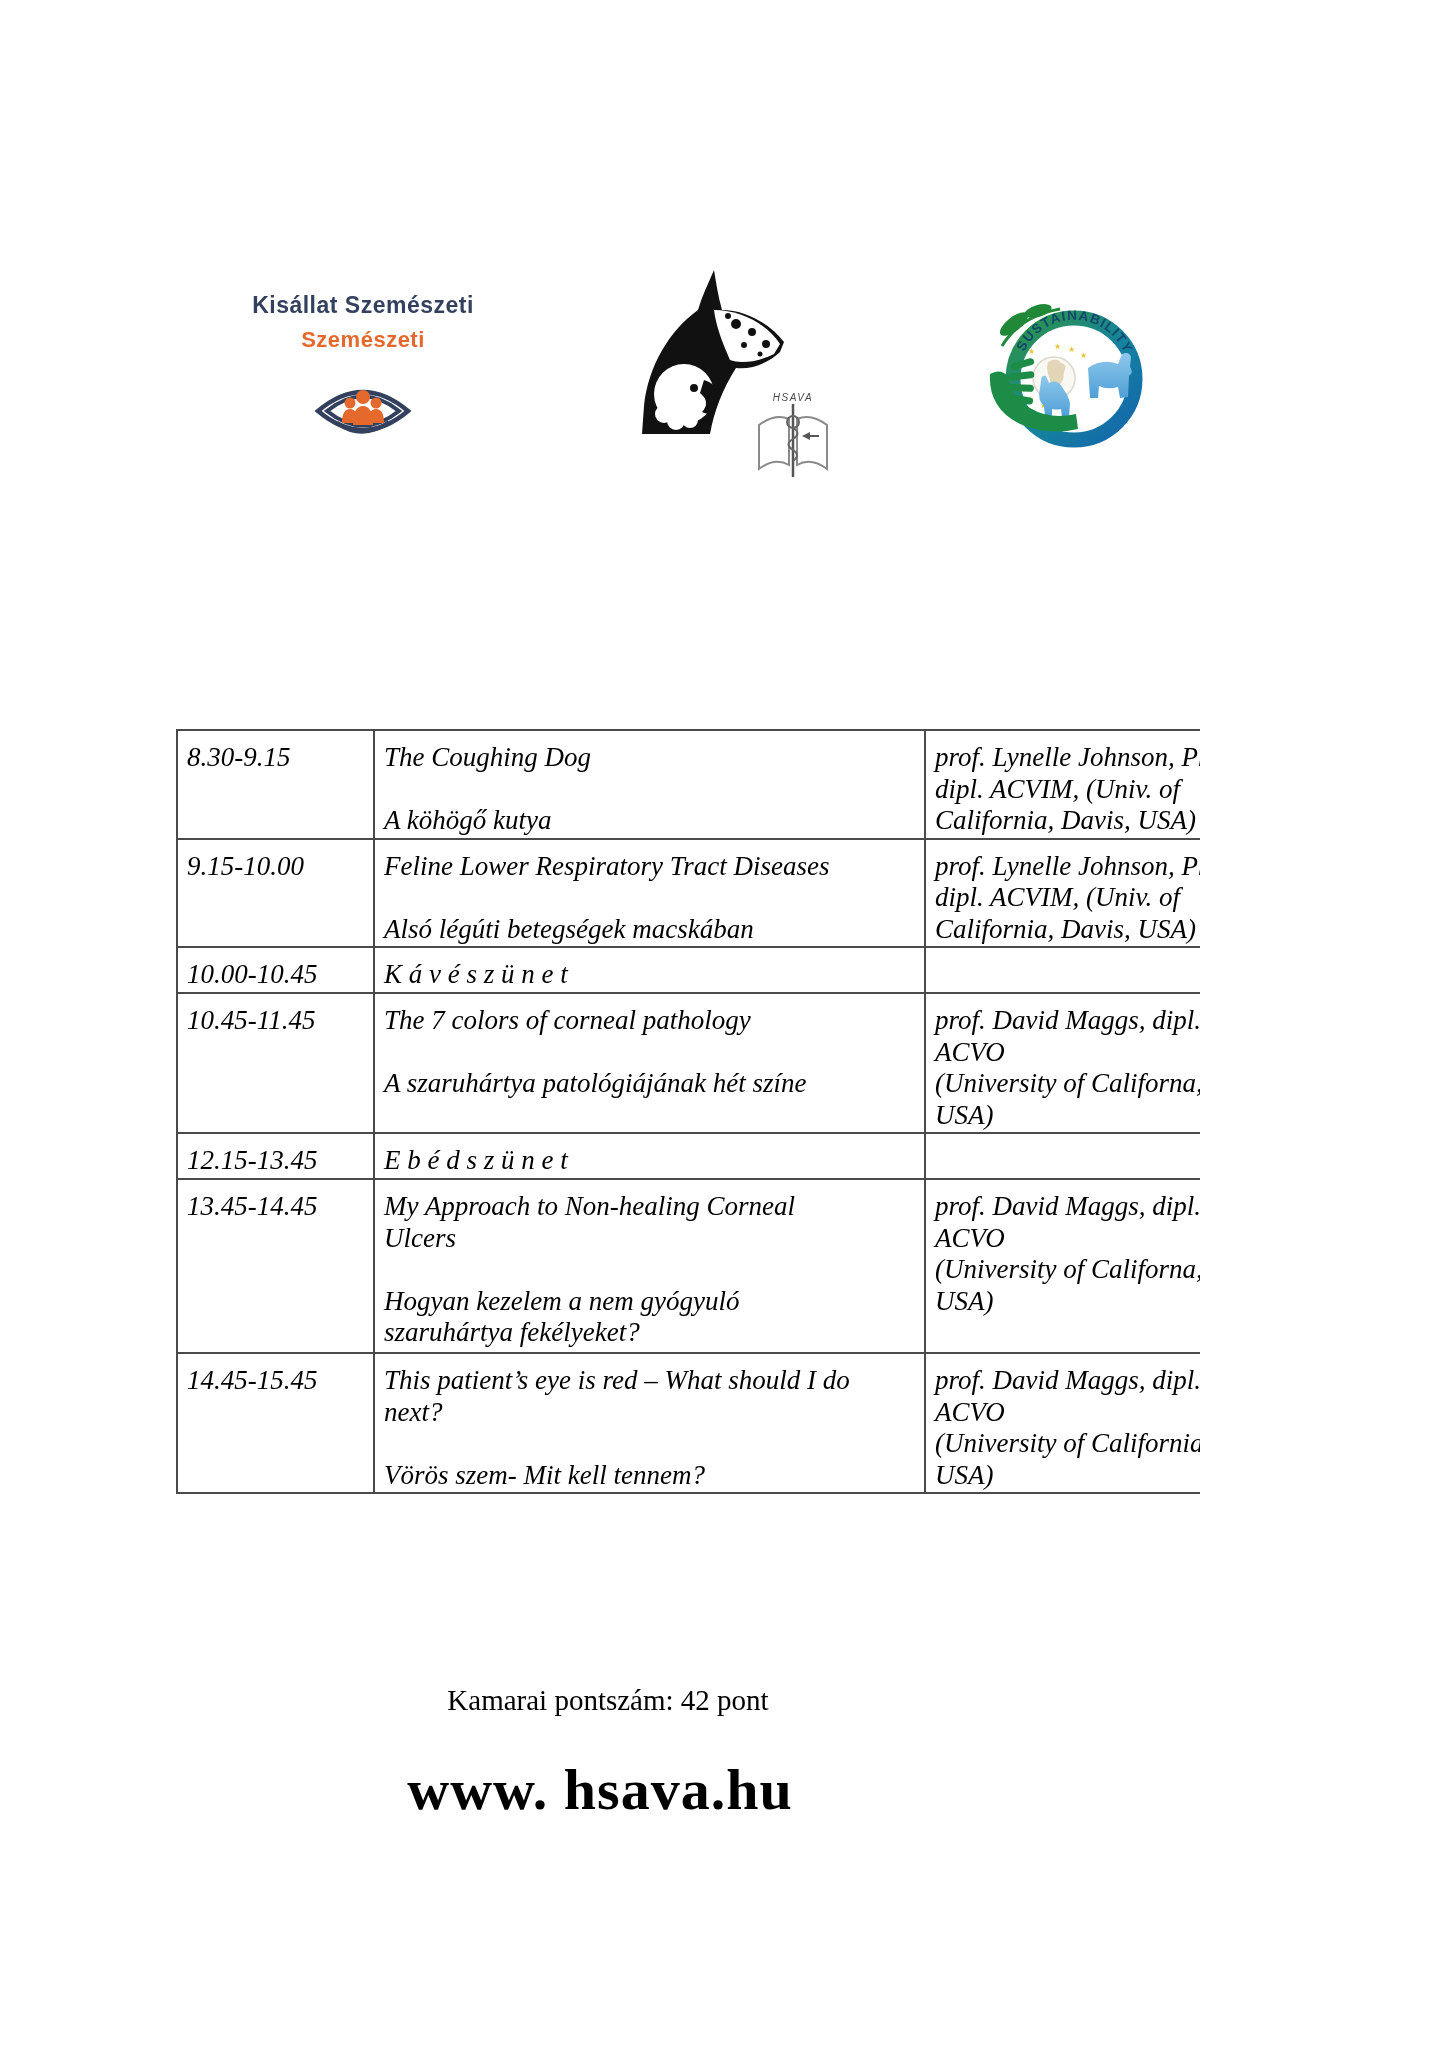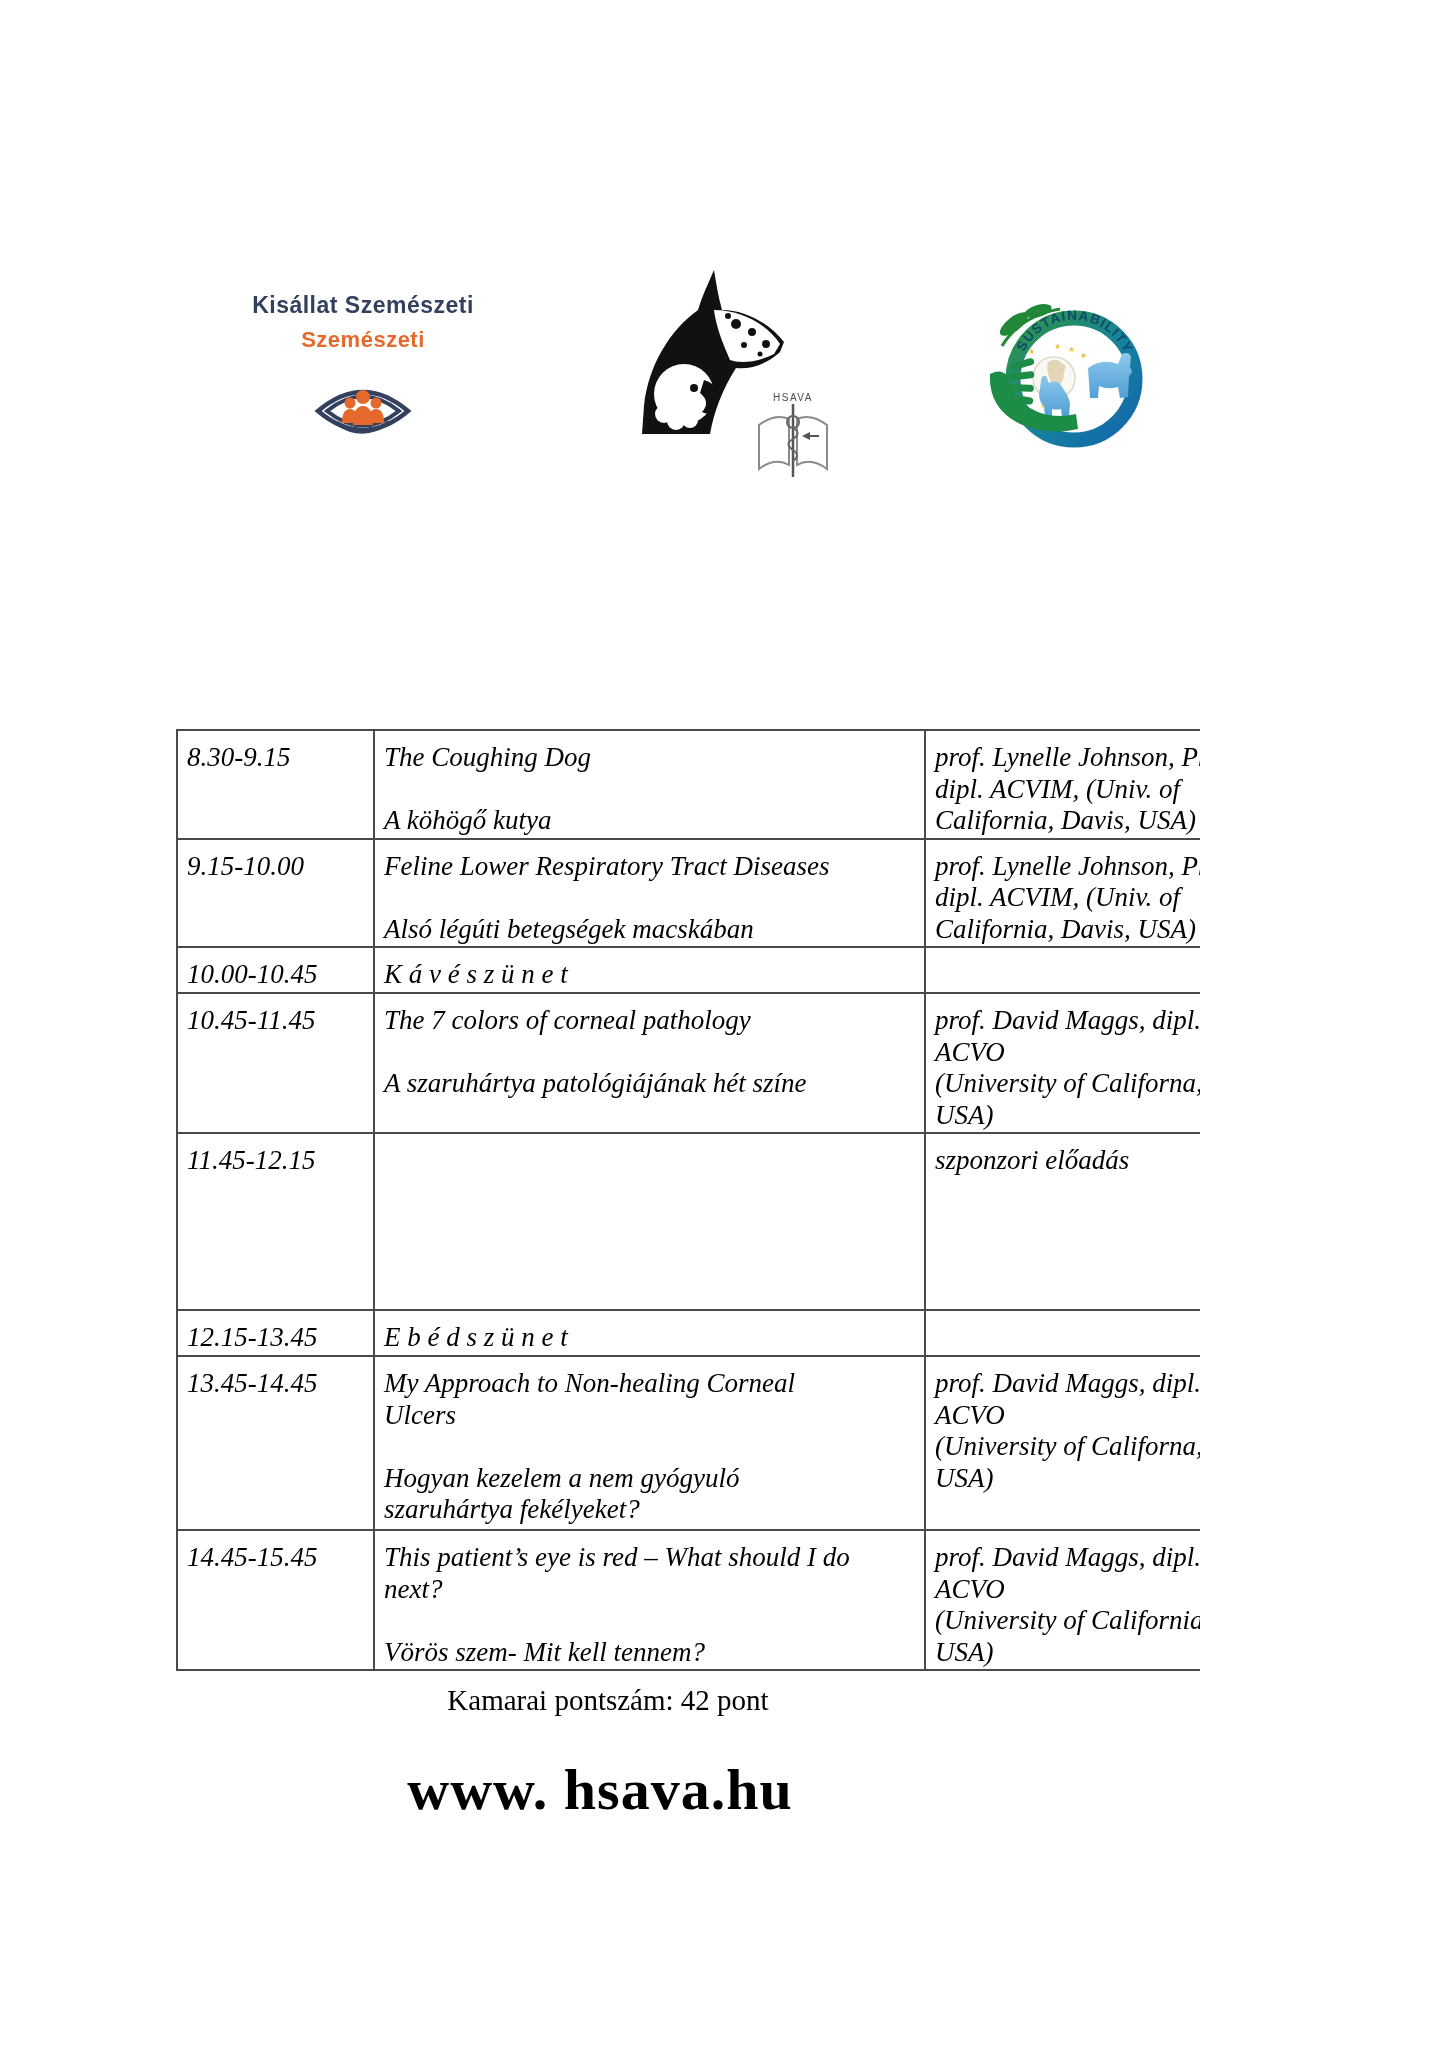--- a/index.html
+++ b/index.html
@@ -7,21 +7,21 @@
     position:relative;width:1200px;height:2048px;background:#ffffff;
     font-family:"Liberation Serif", serif;color:#000;overflow:hidden;
   }
 
   
   .logo-kse{position:absolute;left:248px;top:292px;width:230px;text-align:center;}
   .kse-line1{font-family:"Liberation Sans",sans-serif;font-weight:bold;font-size:23px;letter-spacing:0.5px;color:#33415e;}
   .kse-line2{font-family:"Liberation Sans",sans-serif;font-weight:bold;font-size:22px;letter-spacing:0.5px;color:#e5692c;margin-top:8px;}
   .kse-eye{margin-top:14px;}
 
-  .logo-hsava{position:absolute;left:618px;top:266px;width:215px;height:225px;}
+  .logo-hsava{position:absolute;left:618px;top:266px;width:215px;height:225px;font-style:italic;}
   .hsava-dog{position:absolute;left:0;top:0;}
   .hsava-book{position:absolute;left:135px;top:125px;}
 
   .logo-sust{position:absolute;left:972px;top:294px;width:200px;height:172px;}
 
   
   .doc-title{position:absolute;left:0;top:592px;width:100%;text-align:center;
     font-weight:bold;font-size:34px;line-height:47px;}
 
   
@@ -180,25 +180,20 @@
       <tr class="r4">
         <td class="time-cell">10.45-11.45</td>
         <td class="topic-cell">The 7 colors of corneal pathology
 
 A szaruhártya patológiájának hét színe</td>
         <td class="speaker-cell">prof. David Maggs, dipl.
 ACVO
 (University of Californa, Davis,
 USA)</td>
       </tr>
-      <tr class="r5">
-        <td class="time-cell">11.45-12.15</td>
-        <td class="topic-cell"></td>
-        <td class="speaker-cell">szponzori előadás</td>
-      </tr>
       <tr class="r6">
         <td class="time-cell">12.15-13.45</td>
         <td class="topic-cell">E b é d s z ü n e t</td>
         <td class="speaker-cell"></td>
       </tr>
       <tr class="r7">
         <td class="time-cell">13.45-14.45</td>
         <td class="topic-cell">My Approach to Non-healing Corneal
 Ulcers
 

